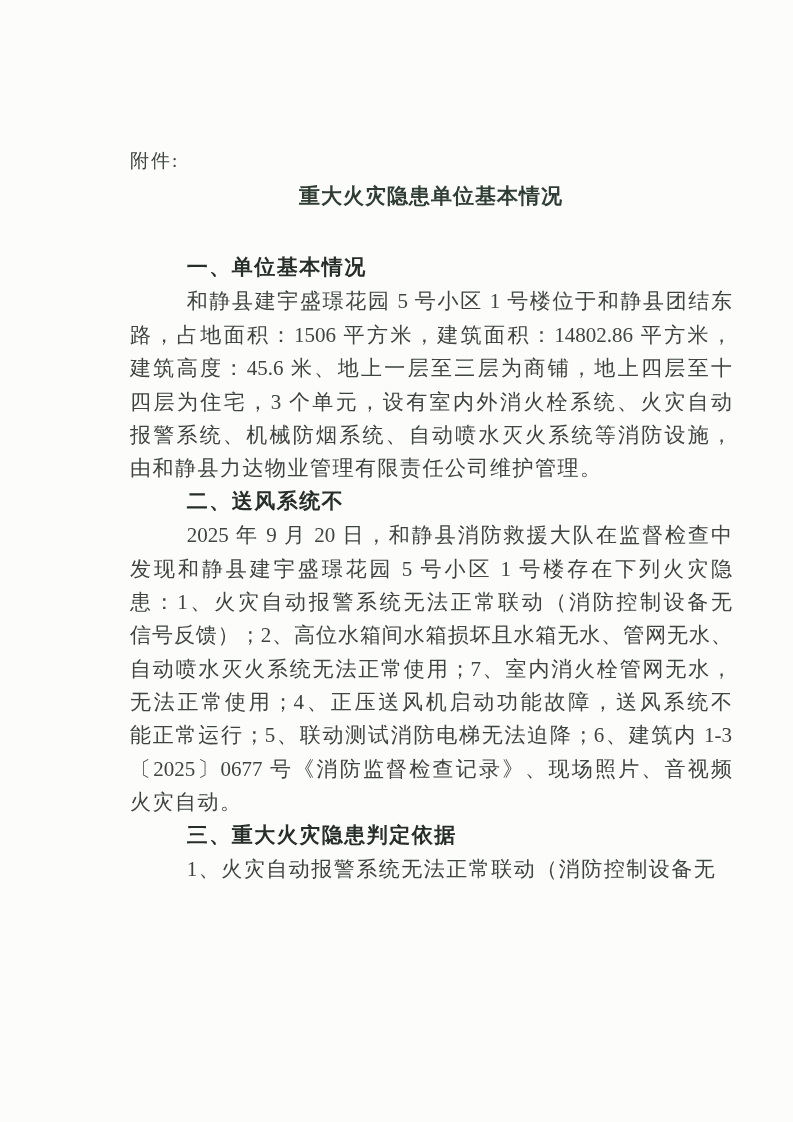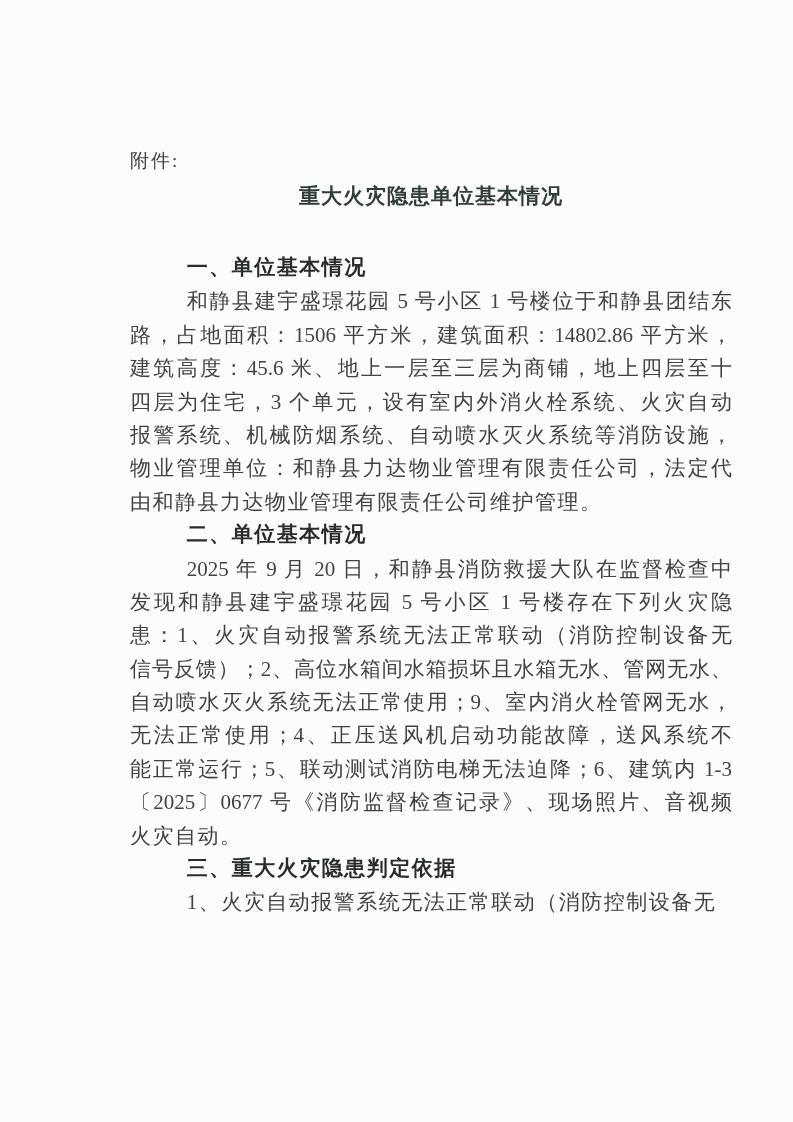--- a/index.html
+++ b/index.html
@@ -74,29 +74,28 @@
   <div class="attachment">附件:</div>
 
   <div class="doc-title">重大火灾隐患单位基本情况</div>
 
   <div class="sec-heading">一、单位基本情况</div>
   <div class="line indent">和静县建宇盛璟花园 5 号小区 1 号楼位于和静县团结东</div>
   <div class="line">路，占地面积：1506 平方米，建筑面积：14802.86 平方米，</div>
   <div class="line">建筑高度：45.6 米、地上一层至三层为商铺，地上四层至十</div>
   <div class="line">四层为住宅，3 个单元，设有室内外消火栓系统、火灾自动</div>
   <div class="line">报警系统、机械防烟系统、自动喷水灭火系统等消防设施，</div>
-  <div class="line">物业管理单位：和静县力达物业管理有限责任公司，法定代</div>
   <div class="line short">由和静县力达物业管理有限责任公司维护管理。</div>
 
-  <div class="sec-heading">二、单位基本情况</div>
+  <div class="sec-heading">二、送风系统不</div>
   <div class="line indent">2025 年 9 月 20 日，和静县消防救援大队在监督检查中</div>
   <div class="line">发现和静县建宇盛璟花园 5 号小区 1 号楼存在下列火灾隐</div>
   <div class="line">患：1、火灾自动报警系统无法正常联动（消防控制设备无</div>
   <div class="line">信号反馈）；2、高位水箱间水箱损坏且水箱无水、管网无水、</div>
-  <div class="line">自动喷水灭火系统无法正常使用；9、室内消火栓管网无水，</div>
+  <div class="line">自动喷水灭火系统无法正常使用；7、室内消火栓管网无水，</div>
   <div class="line">无法正常使用；4、正压送风机启动功能故障，送风系统不</div>
   <div class="line">能正常运行；5、联动测试消防电梯无法迫降；6、建筑内 1-3</div>
   <div class="line">〔2025〕0677 号《消防监督检查记录》、现场照片、音视频</div>
   <div class="line short">火灾自动。</div>
 
   <div class="sec-heading">三、重大火灾隐患判定依据</div>
   <div class="line indent short">1、火灾自动报警系统无法正常联动（消防控制设备无</div>
 
 </div>
 

